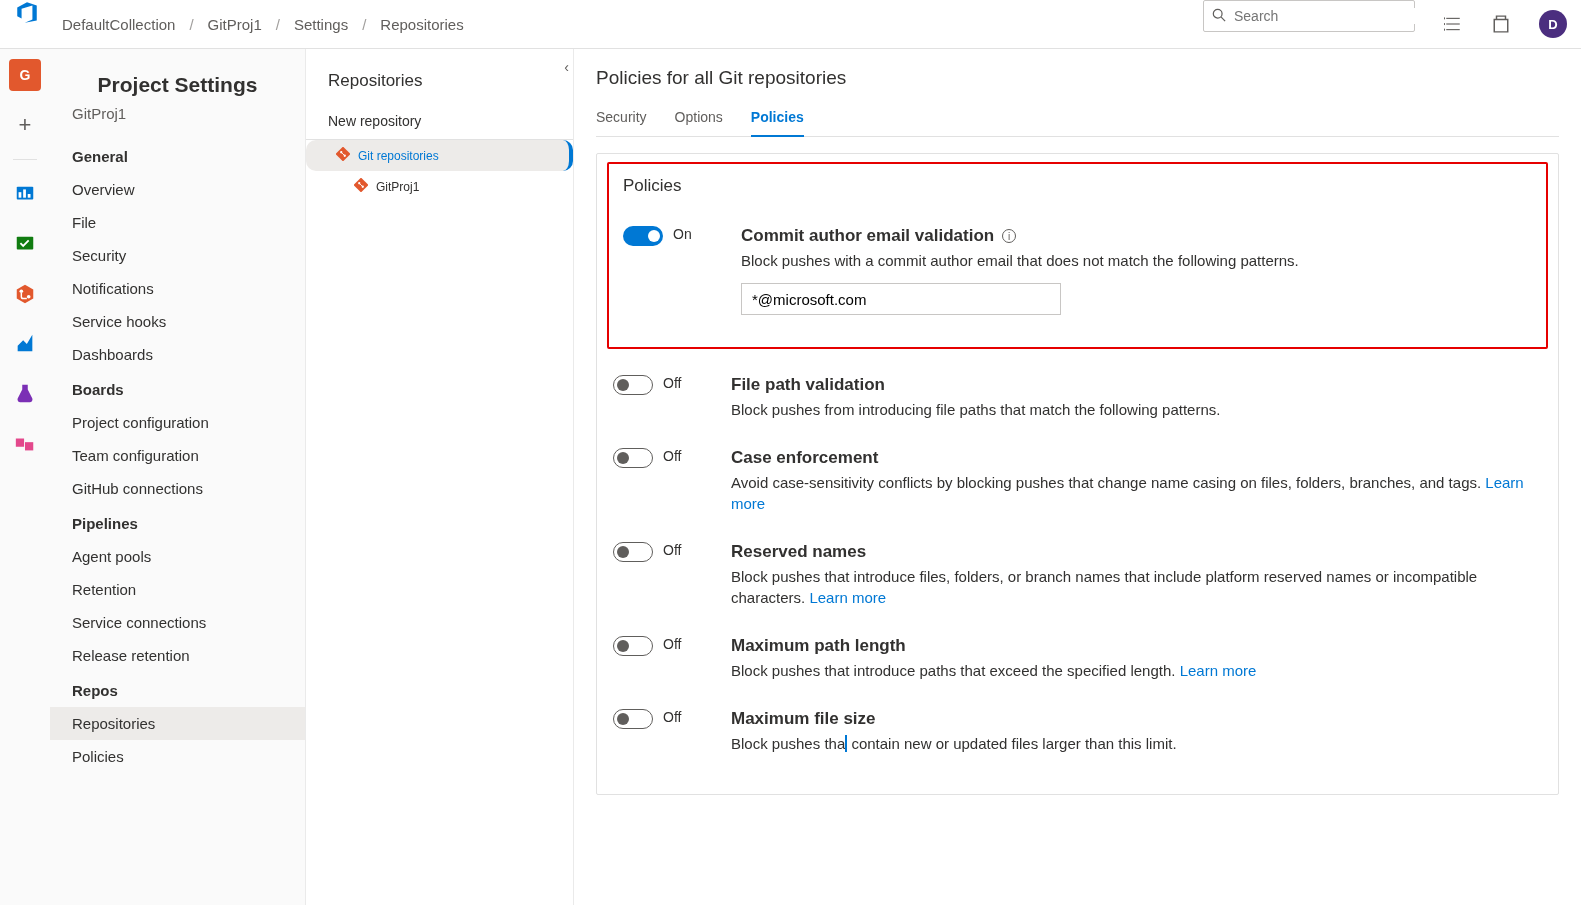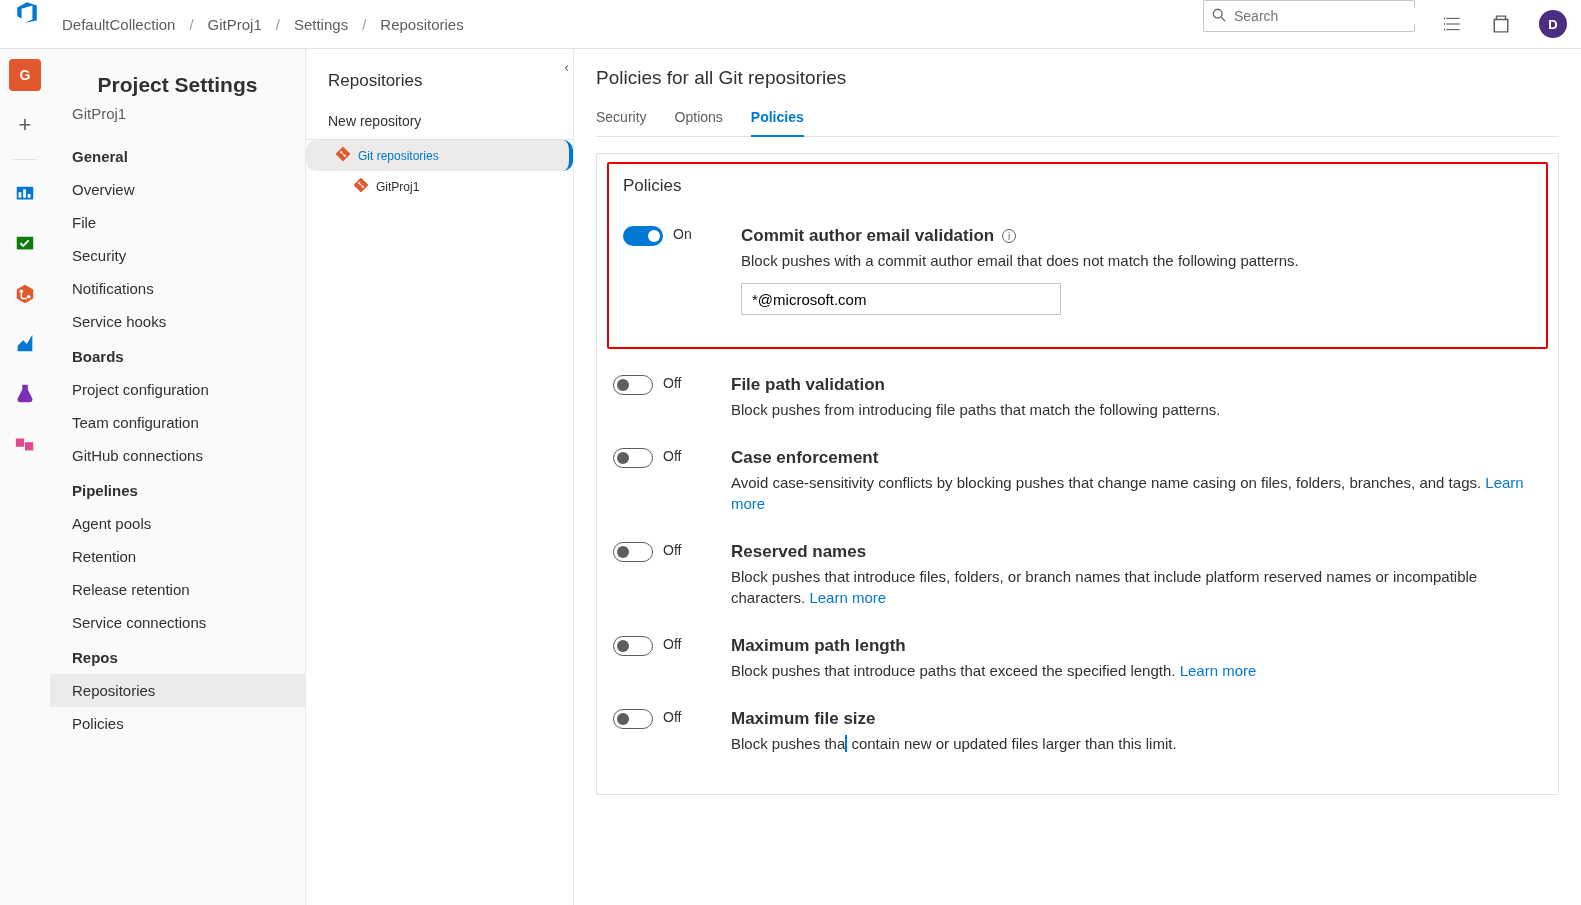--- a/index.html
+++ b/index.html
@@ -168,31 +168,32 @@
   <div class="settings-side">
     <h1>Project Settings</h1>
     <div class="sub">GitProj1</div>
 
     <div class="group-label">General</div>
     <div class="item">Overview</div>
     <div class="item">File</div>
     <div class="item">Security</div>
     <div class="item">Notifications</div>
     <div class="item">Service hooks</div>
+    <div class="item">Dashboards</div>
 
     <div class="group-label">Boards</div>
     <div class="item">Project configuration</div>
     <div class="item">Team configuration</div>
     <div class="item">GitHub connections</div>
 
     <div class="group-label">Pipelines</div>
     <div class="item">Agent pools</div>
     <div class="item">Retention</div>
+    <div class="item">Service connections</div>
     <div class="item">Release retention</div>
-    <div class="item">Service connections</div>
 
     <div class="group-label">Repos</div>
     <div class="item active">Repositories</div>
     <div class="item">Policies</div>
   </div>
 
   <div class="repos-panel">
     <span class="collapse">‹</span>
     <h2>Repositories</h2>
     <div class="new-repo">New repository</div>

